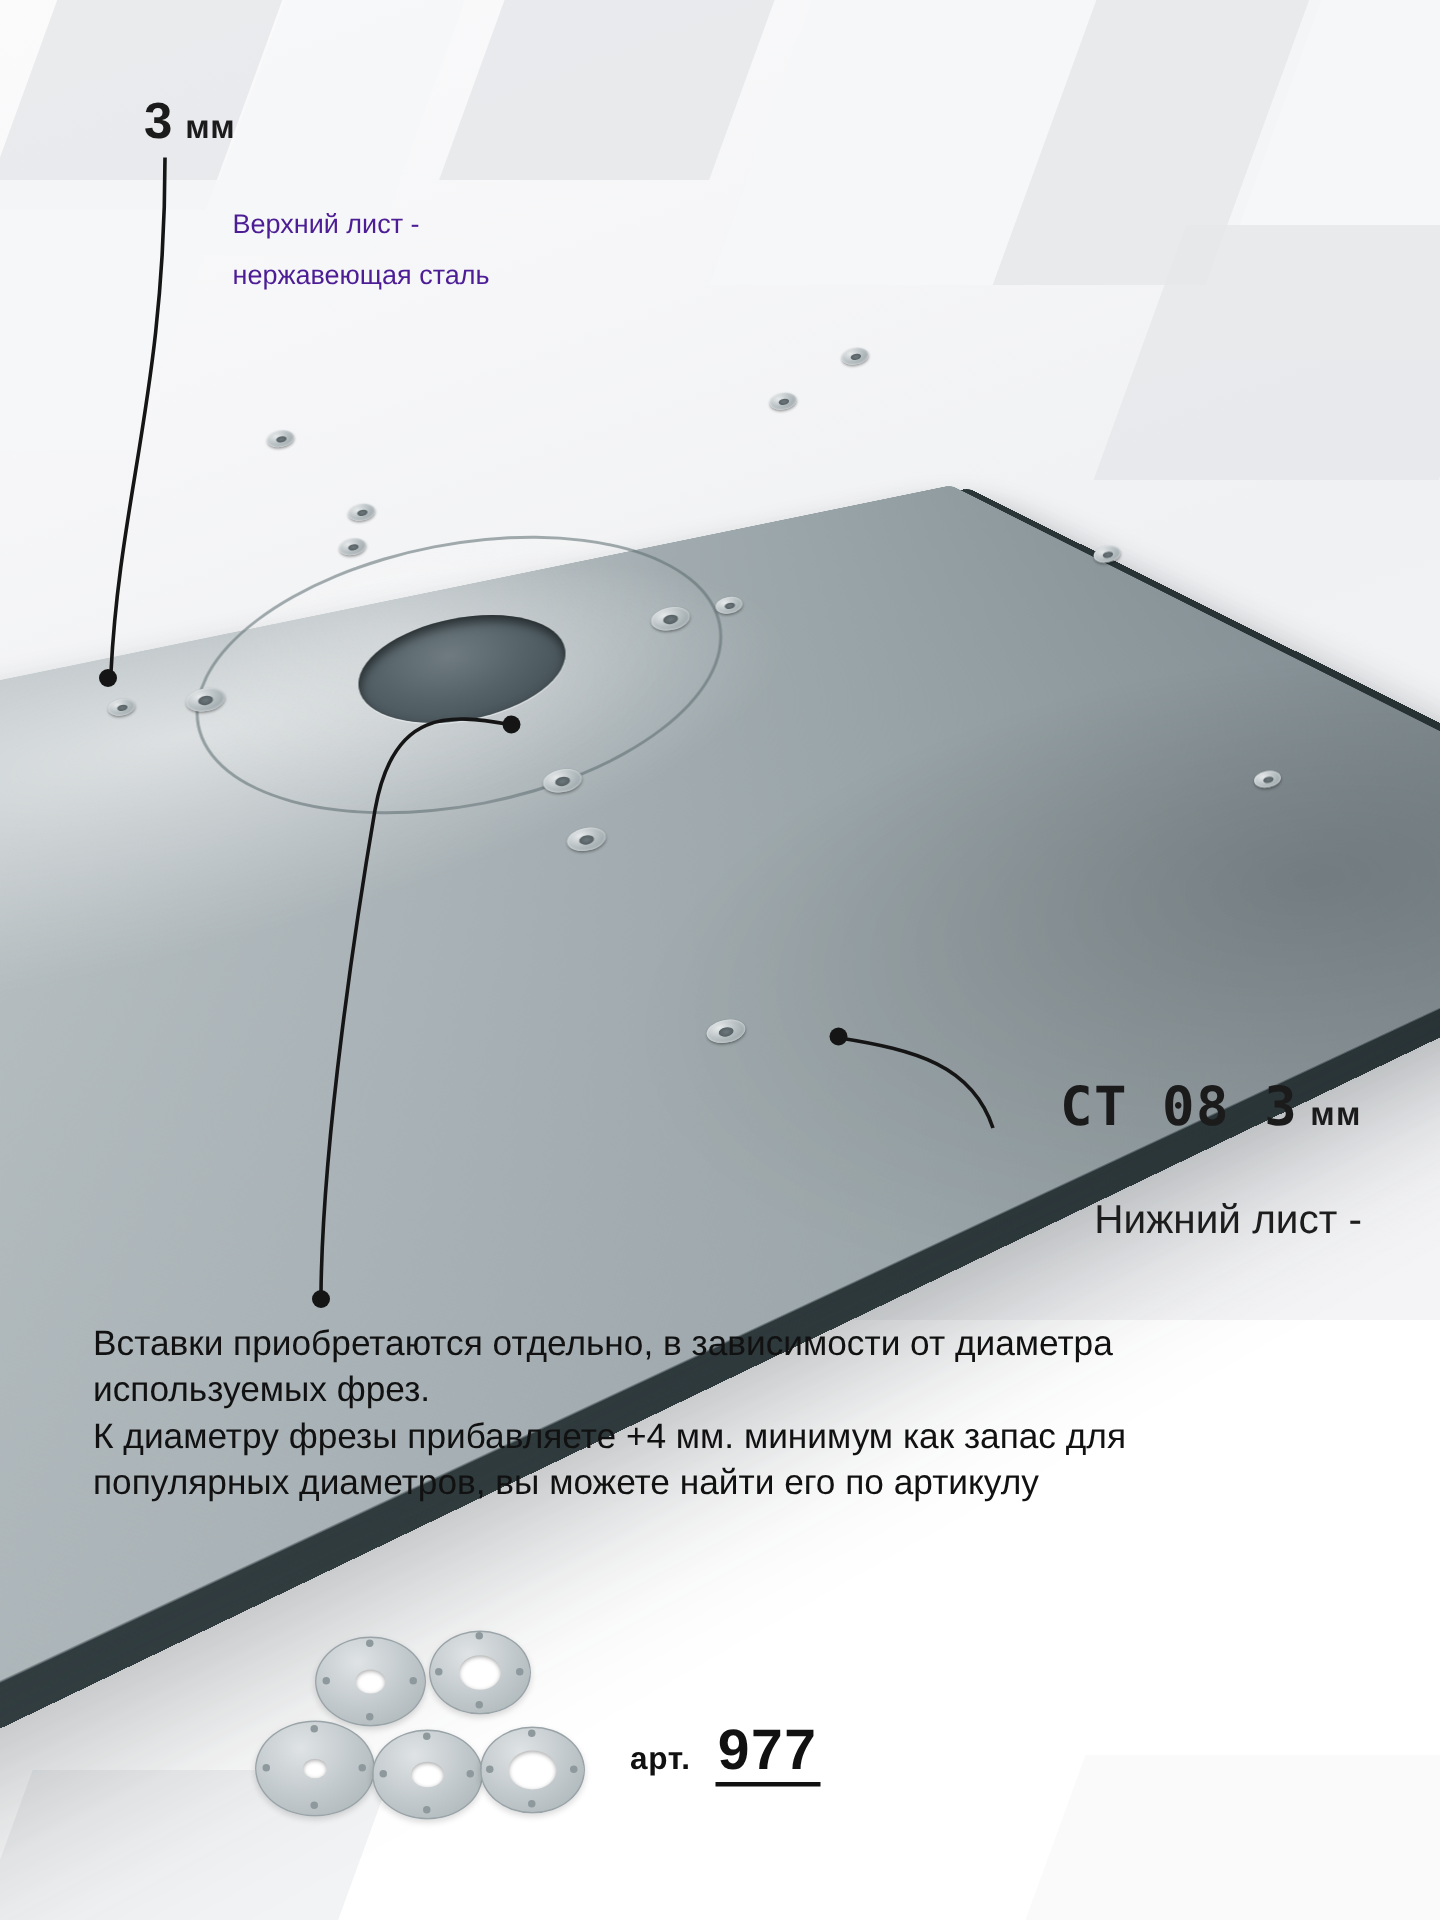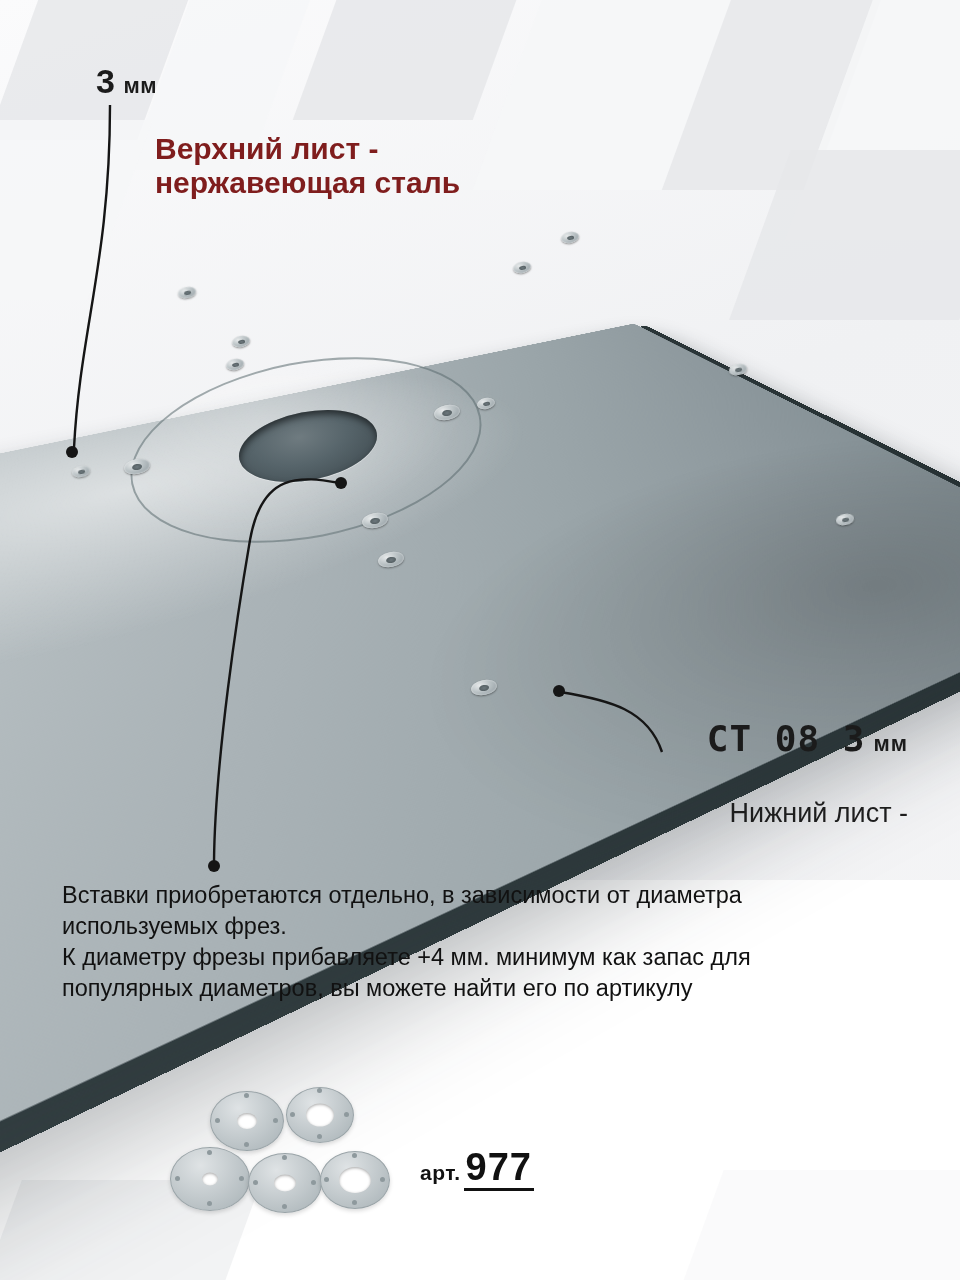--- a/index.html
+++ b/index.html
@@ -147,24 +147,24 @@
     letter-spacing: .5px;
   }
   .lbl-top-num .unit {
     font-size: 22px;
     margin-left: 8px;
     font-weight: 700;
   }
   .lbl-top-text {
     left: 155px;
     top: 132px;
-    font-size: 30px;
+    font-size: 18px;
     line-height: 34px;
-    font-weight: 700;
-    color: #7f1d1d;
+    font-weight: 400;
+    color: #4c1d95;
   }
   .lbl-bottom-num {
     right: 52px;
     top: 718px;
     font-size: 36px;
     font-weight: 700;
     letter-spacing: 1px;
     font-family: "DejaVu Sans Mono", monospace;
     text-align: left;
   }
@@ -238,21 +238,21 @@
     font-size: 21px;
     font-weight: 700;
     letter-spacing: .5px;
   }
   .art .art-num {
     font-size: 38px;
     font-weight: 700;
     letter-spacing: 1px;
     border-bottom: 3px solid #111;
     padding: 0 2px 2px 2px;
-    margin-left: 3px;
+    margin-left: 16px;
     line-height: 1;
   }
 </style>
 </head>
 <body>
 
 <div id="stage">
 
   <div class="bg-base"></div>
   <div class="bg-shape dark" style="left:20px;  top:-40px;  width:150px; height:180px;"></div>

